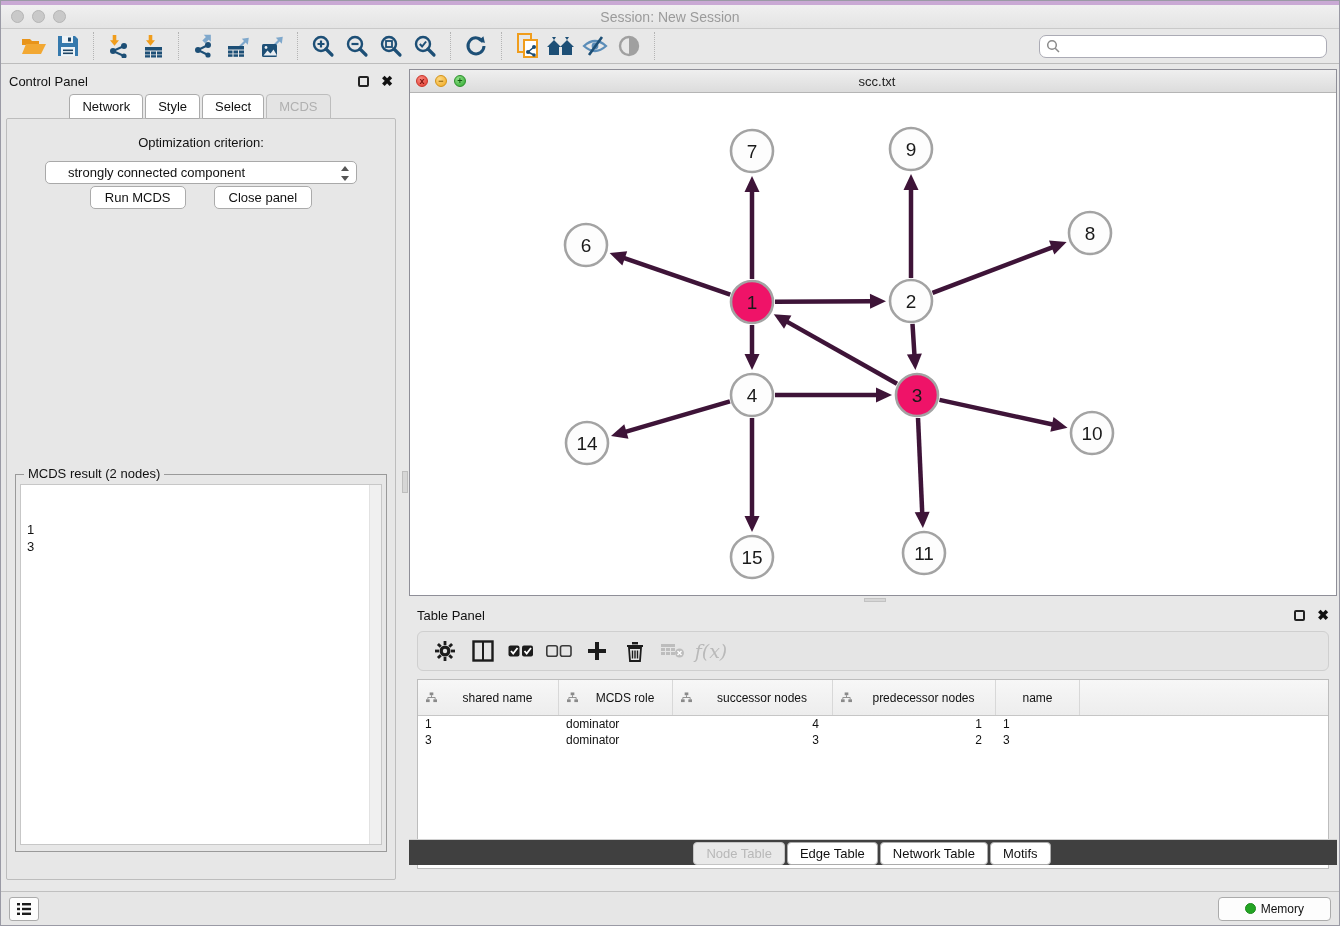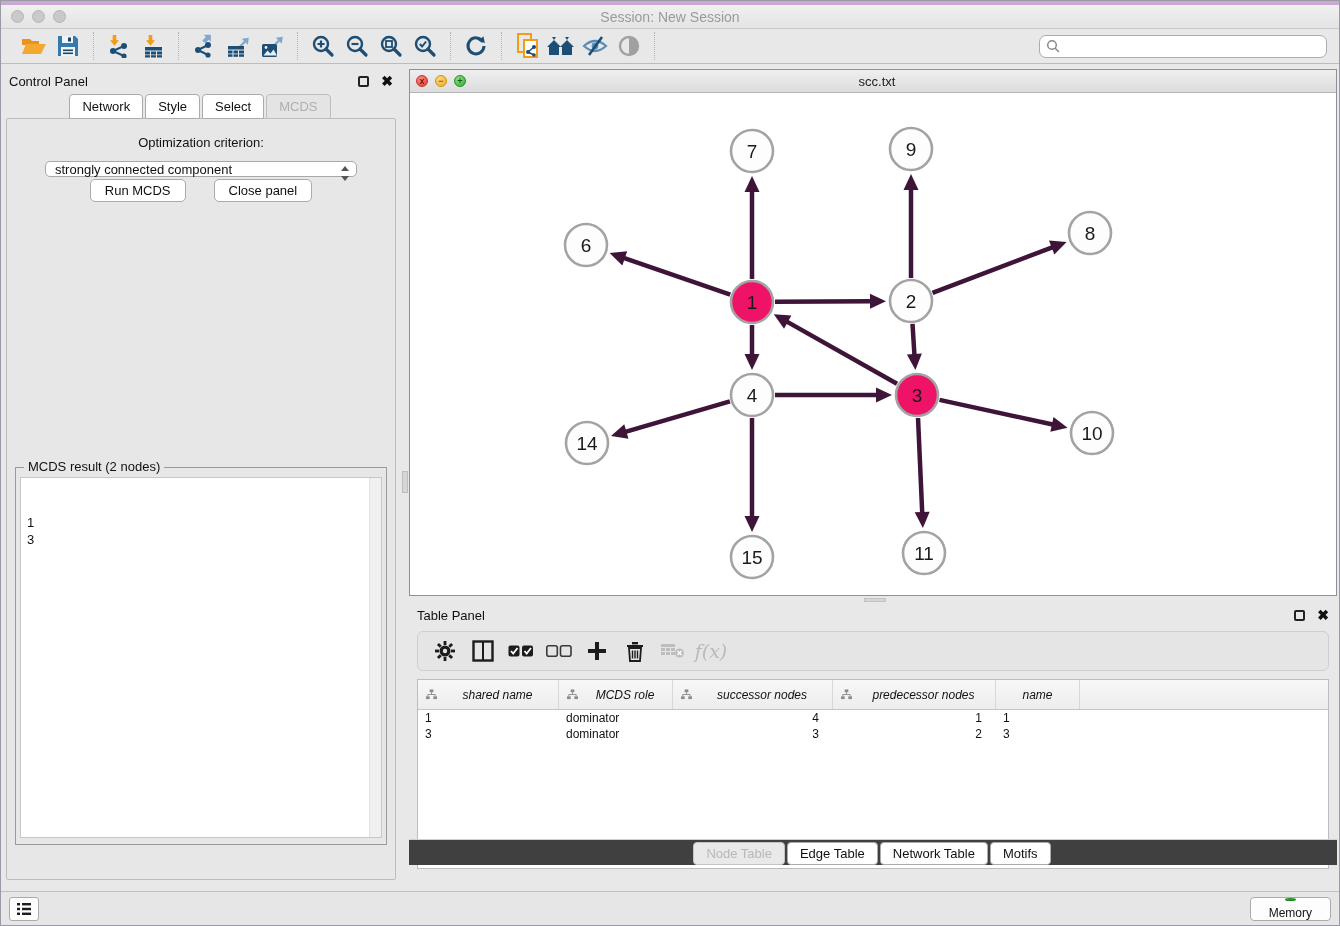--- a/index.html
+++ b/index.html
@@ -46,23 +46,23 @@
   .float-btn { width:11px; height:11px; border:2px solid #222; border-radius:2px;
     margin-right:12px; }
   .close-x { font-size:14px; font-weight:bold; color:#111; line-height:1; }
   .cp-tabs { display:flex; justify-content:center; position:relative; top:1px; }
   .cp-tab { border:1px solid #ababab; background:#fff; color:#111; font-size:13px;
     padding:4px 12px; margin-right:2px; border-radius:4px 4px 0 0; cursor:default; }
   .cp-tab.active { background:#e4e4e4; color:#b0b0b0; border-color:#bdbdbd; }
   .cp-body { margin:0 5px; border:1px solid #bdbdbd; background:#e7e7e7;
     height:762px; border-radius:2px; padding-top:16px; }
   .opt-label { text-align:center; font-size:13px; color:#111; margin-bottom:11px; }
-  .selectbox { width:312px; height:16px; margin:0 auto; background:#fff;
+  .selectbox { width:312px; height:23px; margin:0 auto; background:#fff;
     border:1px solid #a9a9a9; border-radius:5px; display:flex; align-items:center;
-    padding-left:9px; font-size:13px; color:#111; position:relative; }
+    padding-left:22px; font-size:13px; color:#111; position:relative; }
   .selectbox .chev { position:absolute; right:5px; top:3px; }
   .cp-buttons { display:flex; justify-content:center; gap:28px; margin-top:2px; }
   .cp-btn { background:#fff; border:1px solid #ababab; border-radius:5px;
     font-size:13px; color:#111; padding:3px 14px; height:23px; cursor:default;
     font-family:"Liberation Sans", sans-serif; }
   .resultbox { position:relative; margin:265px 8px 0 8px; border:1px solid #9a9a9a;
     height:378px; background:#e7e7e7; padding:9px 4px 6px 4px; }
   .result-title { position:absolute; top:-9px; left:8px; background:#e7e7e7;
     padding:0 4px; font-size:13px; color:#111; }
   .result-area { background:#fff; border:1px solid #c7c7c7; width:100%; height:100%;
@@ -92,21 +92,21 @@
   
   .tablepanel { position:absolute; left:0; right:0; top:534px; bottom:0; background:#e8e8e8; }
   .tp-toolbar { margin:4px 8px 0 8px; height:40px; background:#e5e5e5;
     border:1px solid #cfcfcf; border-radius:6px; display:flex; align-items:center;
     padding-left:10px; gap:4px; }
   .tp-btn { width:34px; height:32px; display:flex; align-items:center; justify-content:center; }
   .fx { font-family:"DejaVu Serif", serif; font-style:italic; font-size:19px; color:#b9b9b9; }
   .tp-table { margin:8px 8px 0 8px; background:#fff; border:1px solid #bdbdbd;
     height:190px; position:relative; overflow:hidden; }
   .thead { display:flex; background:linear-gradient(#f7f7f7,#ededed);
-    border-bottom:1px solid #c6c6c6; height:30px;font-style:italic; }
+    border-bottom:1px solid #c6c6c6; height:36px; }
   .th { display:flex; align-items:center; border-right:1px solid #d8d8d8;
     font-size:12px; color:#111; height:100%; }
   .th svg { margin-left:8px; flex:none; }
   .th span { flex:1; text-align:center; padding:0 4px; }
   .trow { display:flex; height:16px; align-items:center; }
   .td { font-size:12px; color:#111; height:16px; line-height:16px; }
   .td.l { text-align:left; padding-left:7px; }
   .td.r { text-align:right; padding-right:14px; }
   .tp-tabs { position:absolute; left:0; right:0; bottom:26px; height:26px;
     background:#404040; border-top:1px solid #d0d0d0; display:flex;
@@ -117,21 +117,21 @@
 
   
   .statusbar { position:absolute; left:0; right:0; bottom:0; height:34px;
     background:#e6e6e6; border-top:1px solid #c0c0c0; display:flex;
     align-items:center; padding:0 8px; }
   .status-left-btn { width:30px; height:24px; background:#fdfdfd;
     border:1px solid #ababab; border-radius:3px; display:flex; align-items:center;
     justify-content:center; }
   .memory-btn { margin-left:auto; height:24px; background:#fdfdfd;
     border:1px solid #ababab; border-radius:4px; display:flex; align-items:center;
-    gap:5px; padding:0 18px; font-size:12px; color:#111;flex-direction:column; }
+    gap:5px; padding:0 26px; font-size:12px; color:#111; }
   .memdot { width:11px; height:11px; border-radius:50%; background:#23a523;
     border:1px solid #1d8a1d; }
 </style>
 </head>
 <body>
 
 <div class="app">
 
   <div class="titlebar">
     <div class="traffic">

